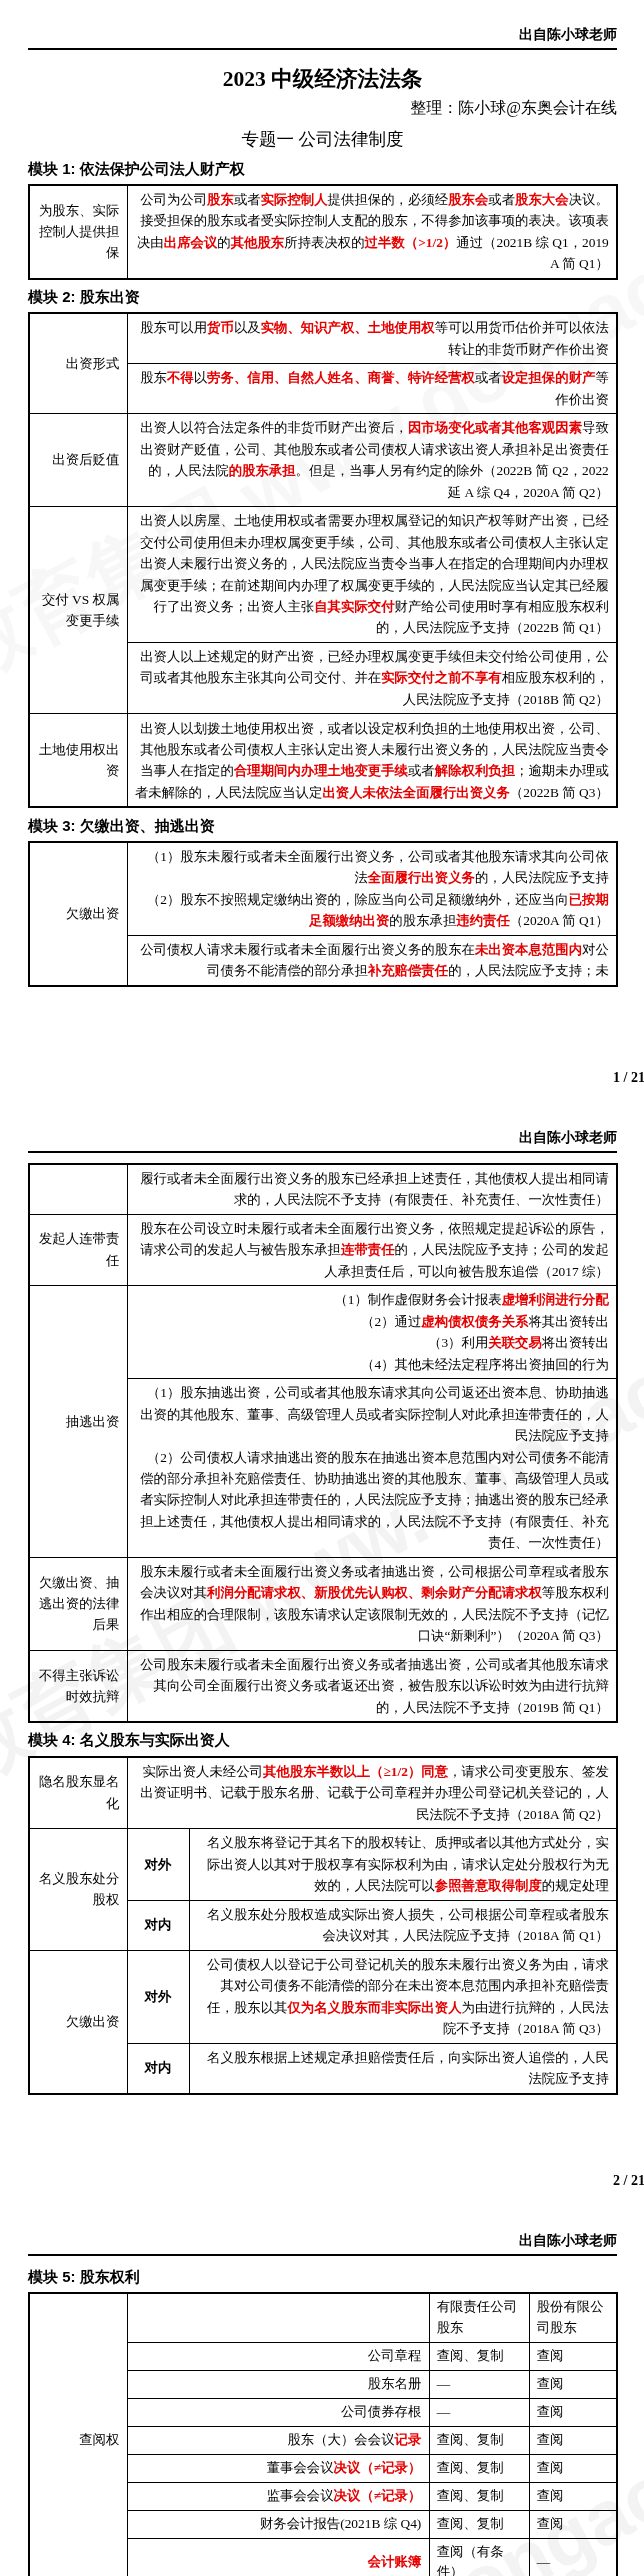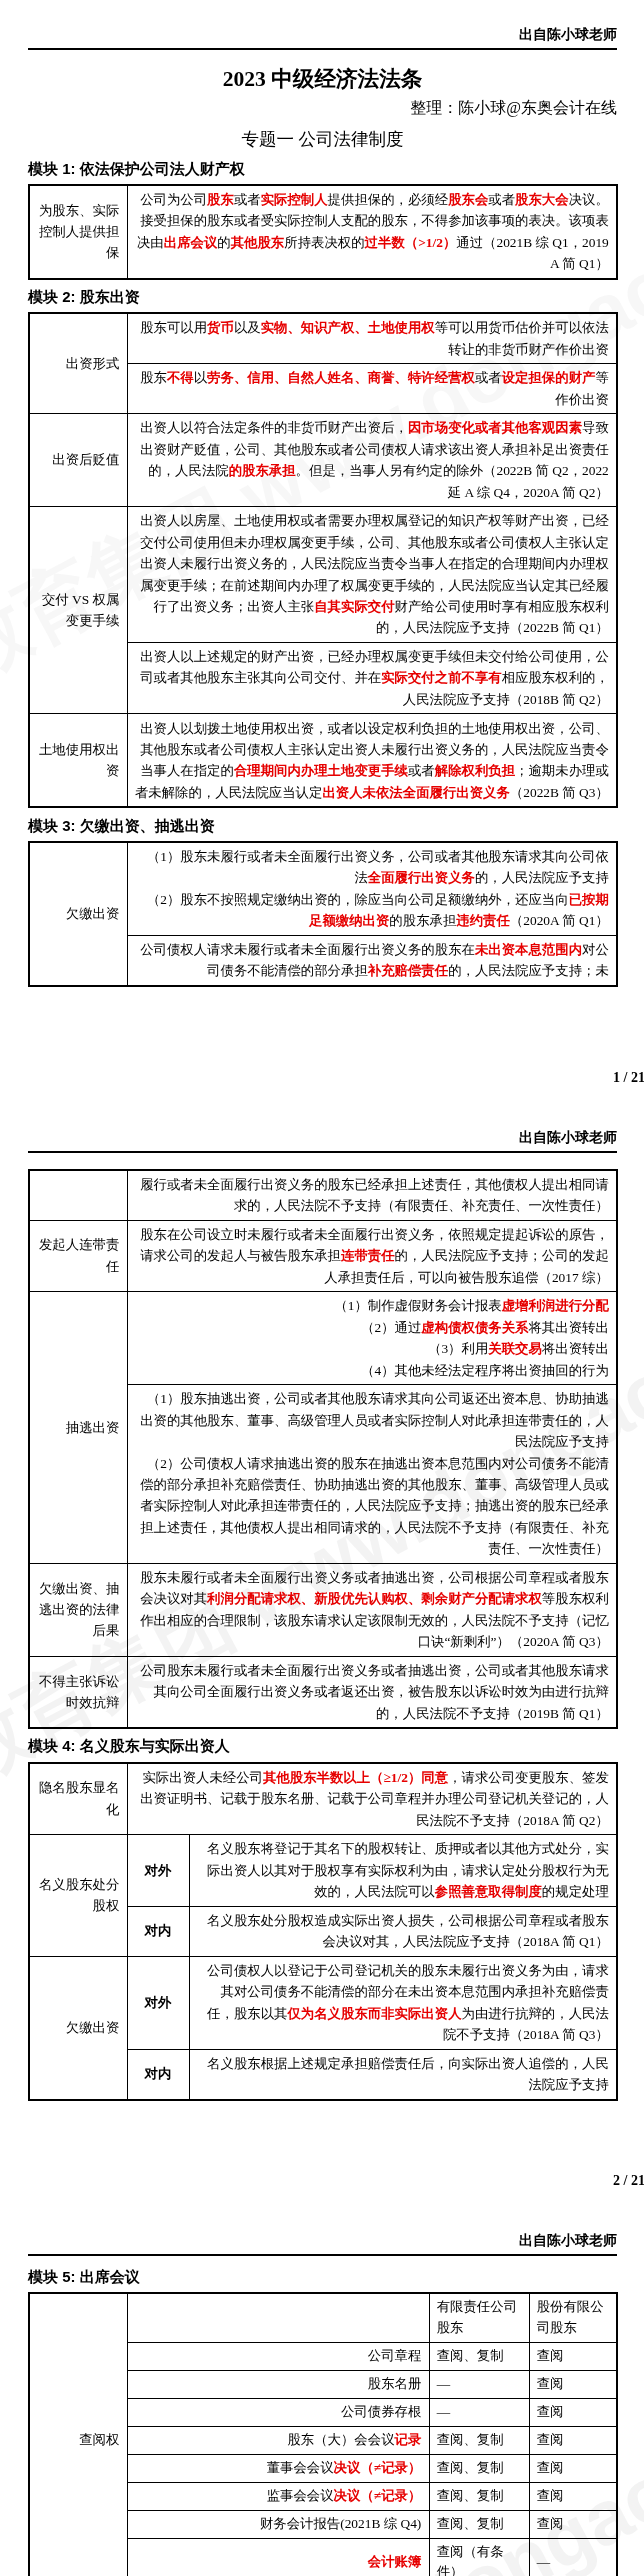--- a/index.html
+++ b/index.html
@@ -109,21 +109,21 @@
   </div>
   <div class="pfoot">1 / 21</div>
 </div>
 
 <div class="page">
   <div class="wm">东奥教育集团 www.dongao.com</div>
   <div class="inner">
     <div class="stamp">出自陈小球老师</div>
     <div class="rule"></div>
 
-    <table class="law" style="margin-top:16px">
+    <table class="law" style="margin-top:10px">
       <colgroup>
           <col style="width:98px">
           <col style="width:490px">
         </colgroup>
       <tbody>
           <tr>
         <td class="lbl"></td>
         <td class="txt"><span>履行或者未全面履行出资义务的股东已经承担上述责任，其他债权人提出相同请求的，人民法院不予支持（有限责任、补充责任、一次性责任）</span></td>
       </tr>
       <tr>
@@ -183,21 +183,21 @@
   </div>
   <div class="pfoot">2 / 21</div>
 </div>
 
 <div class="page p3">
   <div class="wm">东奥教育集团 www.dongao.com</div>
   <div class="inner">
     <div class="stamp">出自陈小球老师</div>
     <div class="rule"></div>
 
-    <div class="mod" style="margin-top:12.4px">模块 5: 出席会议</div>
+    <div class="mod" style="margin-top:12.4px">模块 5: 股东权利</div>
     <table class="law">
       <colgroup>
           <col style="width:98px">
           <col style="width:302px">
           <col style="width:100px">
           <col style="width:88px">
         </colgroup>
       <tbody>
           <tr>
         <td class="lbl" rowspan="9">查阅权</td>

